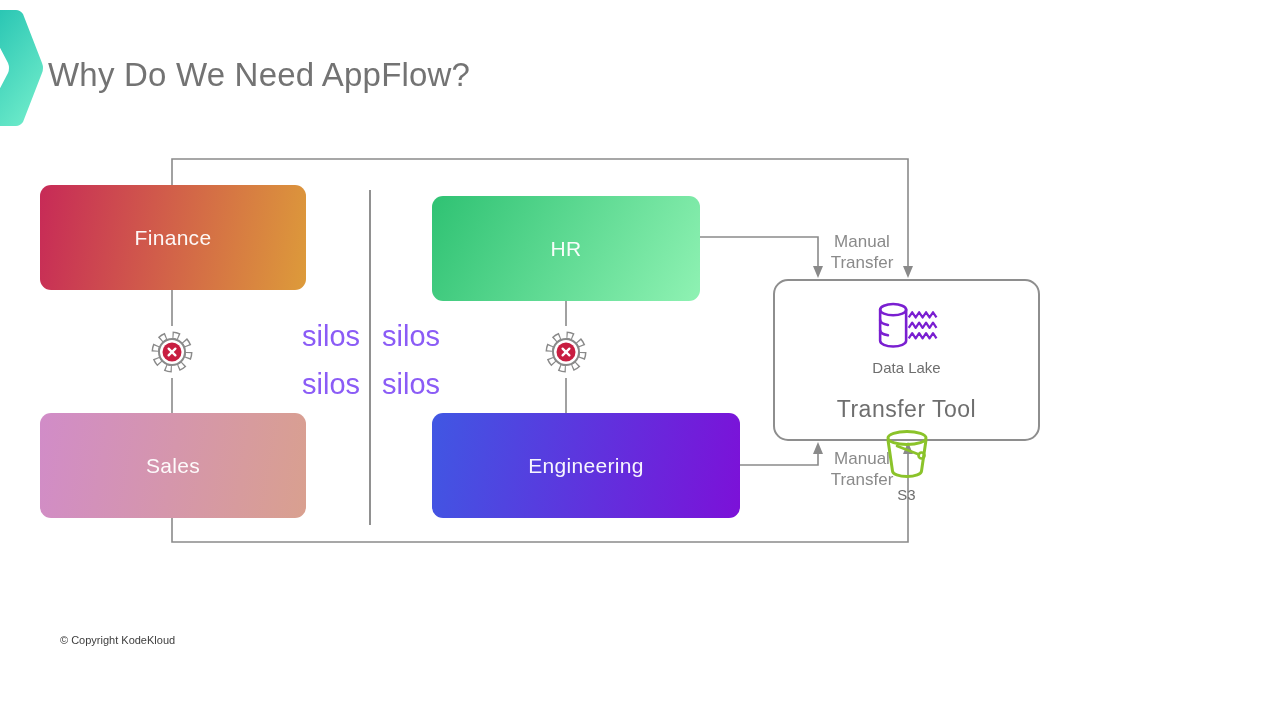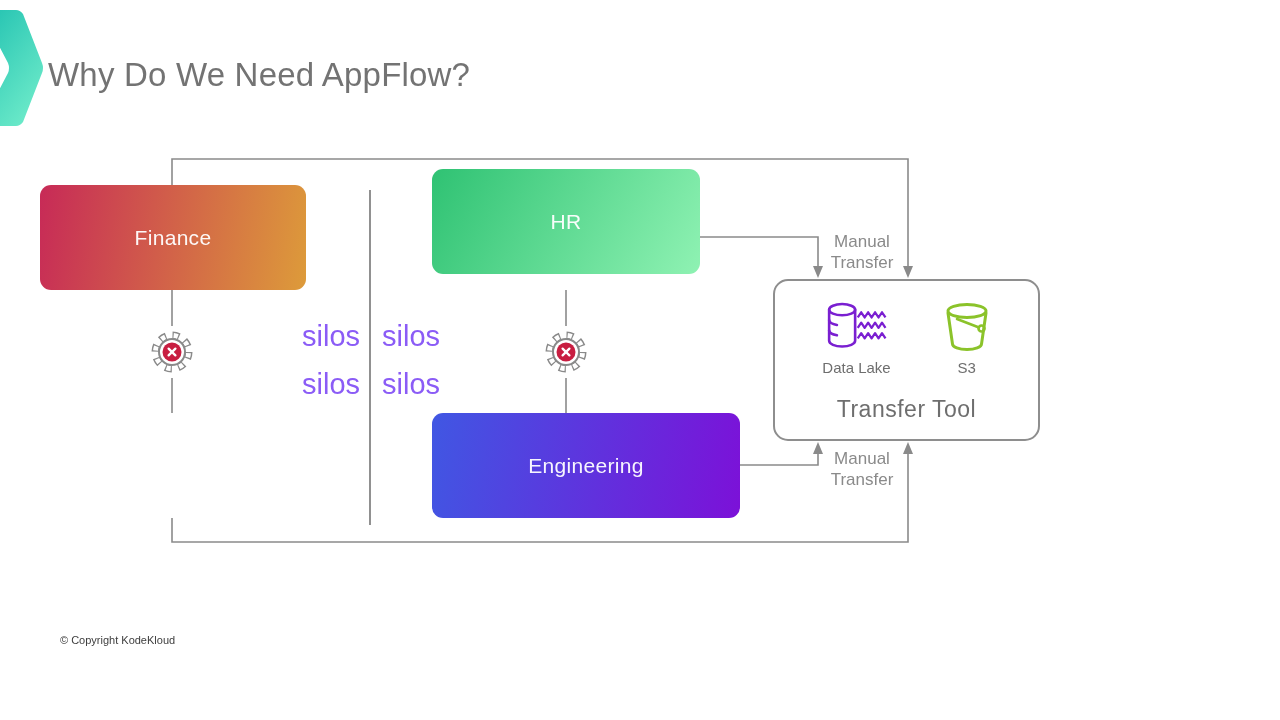--- a/index.html
+++ b/index.html
@@ -12,21 +12,21 @@
 
   .logo { position:absolute; left:0; top:8px; }
 
   .connectors { position:absolute; left:0; top:0; pointer-events:none; }
 
   .dept { position:absolute; width:266px; height:105px; border-radius:11px;
           display:flex; align-items:center; justify-content:center;
           color:rgba(255,255,255,0.95); font-size:21px; letter-spacing:0.3px; }
   .dept-finance     { left:40px;  top:185px; }
   .dept-sales       { left:40px;  top:413px; }
-  .dept-hr          { left:432px; top:169px; width:268px; }
+  .dept-hr          { left:432px; top:196px; width:268px; }
   .dept-engineering { left:432px; top:413px; width:308px; }
 
   .gear { position:absolute; width:48px; height:48px; }
   .gear-left  { left:148px; top:328px; }
   .gear-right { left:542px; top:328px; }
 
   .silos { position:absolute; transform:translate(-50%,-50%); font-size:29px;
            color:#8b5cf6;text-align:right; }
   .silos-1 { left:331px; top:336px; }
   .silos-2 { left:411px; top:336px; }
@@ -34,21 +34,21 @@
   .silos-4 { left:411px; top:384px; }
 
   .transfer { position:absolute; width:84px; text-align:center; font-size:17px;
               line-height:21px; color:#8a8a8a; }
   .transfer-top    { left:820px; top:231px; }
   .transfer-bottom { left:820px; top:448px; }
 
   .internal-tool { position:absolute; left:773px; top:279px; width:267px; height:162px;
                    border:2px solid #8e8e8e; border-radius:15px; background:#ffffff; }
   .tool-items { position:absolute; left:0; top:20px; width:100%; display:flex;
-                justify-content:center; gap:52px; }
+                justify-content:center; gap:52px;flex-direction:column; }
   .tool-item { display:flex; flex-direction:column; align-items:center; }
   .tool-item .icon-wrap { height:52px; display:flex; align-items:flex-end; }
   .tool-item-label { margin-top:6px; font-size:15px; color:#6e6e6e; }
   .tool-title { position:absolute; left:0; bottom:16px; width:100%; text-align:center;
                 font-size:23px; color:#6e6e6e; letter-spacing:0.5px; }
 
   .copyright { position:absolute; left:60px; top:634px; font-size:11px; color:#3d3d3d; }
 </style>
 </head>
 <body>
@@ -89,20 +89,23 @@
     <g fill="#8a8a8a" stroke="none">
       <polygon points="818,278 813,266 823,266"></polygon>
       <polygon points="908,278 903,266 913,266"></polygon>
       <polygon points="818,442 813,454 823,454"></polygon>
       <polygon points="908,442 903,454 913,454"></polygon>
     </g>
   </svg>
 
   <div class="dept dept-finance" style="background: linear-gradient(100deg, rgb(199, 42, 87), rgb(221, 155, 58));">
     <span>Finance</span>
+  </div>
+  <div class="dept dept-sales" style="background: linear-gradient(100deg, rgb(209, 140, 200), rgb(217, 160, 143));">
+    <span>Sales</span>
   </div>
   <div class="dept dept-hr" style="background: linear-gradient(120deg, rgb(47, 194, 115), rgb(143, 242, 179));">
     <span>HR</span>
   </div>
   <div class="dept dept-engineering" style="background: linear-gradient(100deg, rgb(64, 87, 227), rgb(124, 17, 216));">
     <span>Engineering</span>
   </div>
 
   <svg class="gear gear-left" viewBox="-24 -24 48 48">
     <circle r="16.5" fill="none" stroke="#8a8a8a" stroke-width="8" stroke-dasharray="6.6 6.36"></circle>

